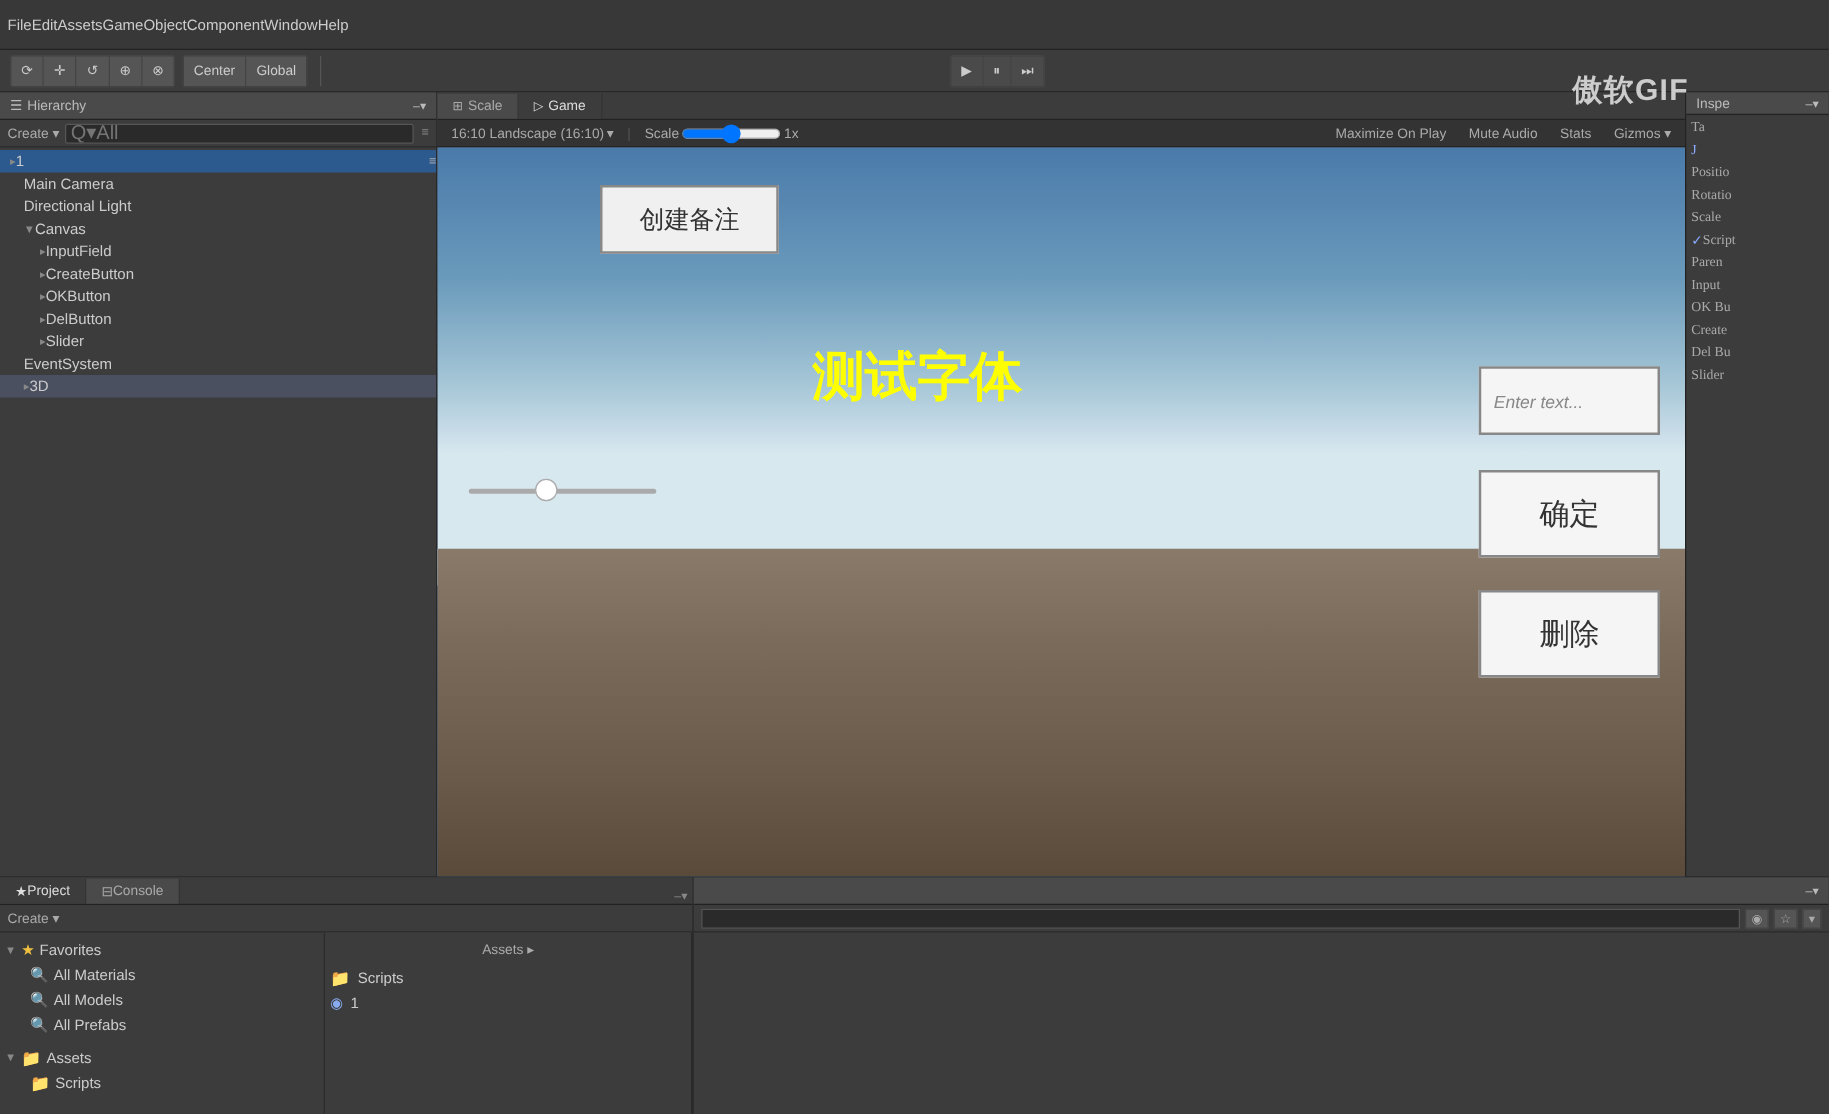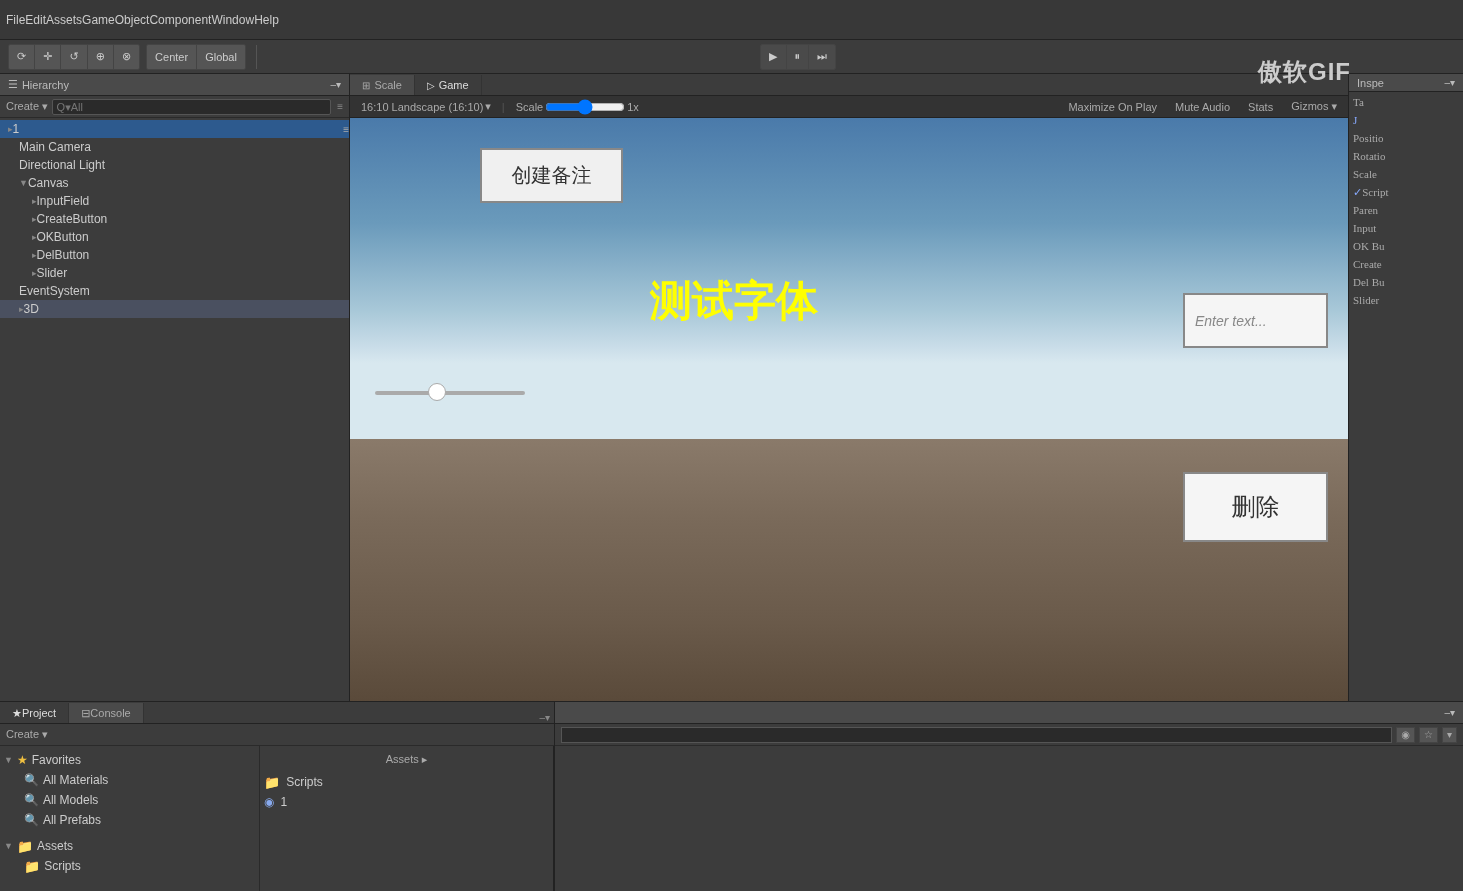--- a/index.html
+++ b/index.html
@@ -97,21 +97,21 @@
       background: none;
       border: none;
       padding: 0;
     }
     .search-input {
       flex: 1;
       height: 16px;
       background: #2a2a2a;
       border: 1px solid #555;
       color: #ccc;
-      font-size: 11px;
+      font-size: 16px;
       padding: 0 4px;
       border-radius: 2px;
     }
     #hierarchy-content {
       flex: 1;
       overflow-y: auto;
       padding: 2px 0;
     }
     .hier-item {
       height: 18px;
@@ -649,20 +649,23 @@
       <div class="game-slider">
         <div class="slider-track">
           <div class="slider-thumb"></div>
         </div>
       </div>
 
       <div class="game-input-field">
         <span>Enter text...</span>
       </div>
 
+      <div class="game-ok-btn">
+        <span>确定</span>
+      </div>
 
       <div class="game-del-btn">
         <span>删除</span>
       </div>
     </div>
   </div>
 
   <div id="inspector-panel">
     <div id="inspector-header">
       <span>Inspe</span>

